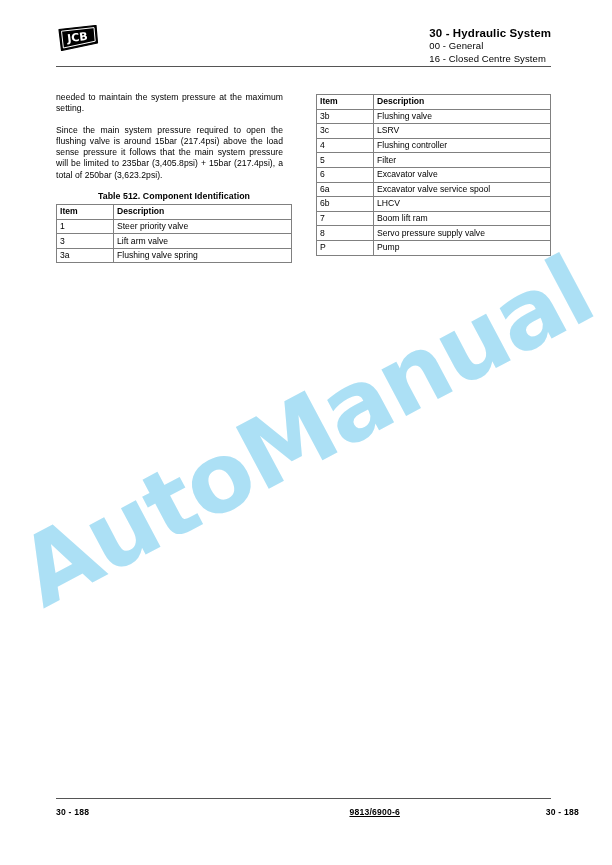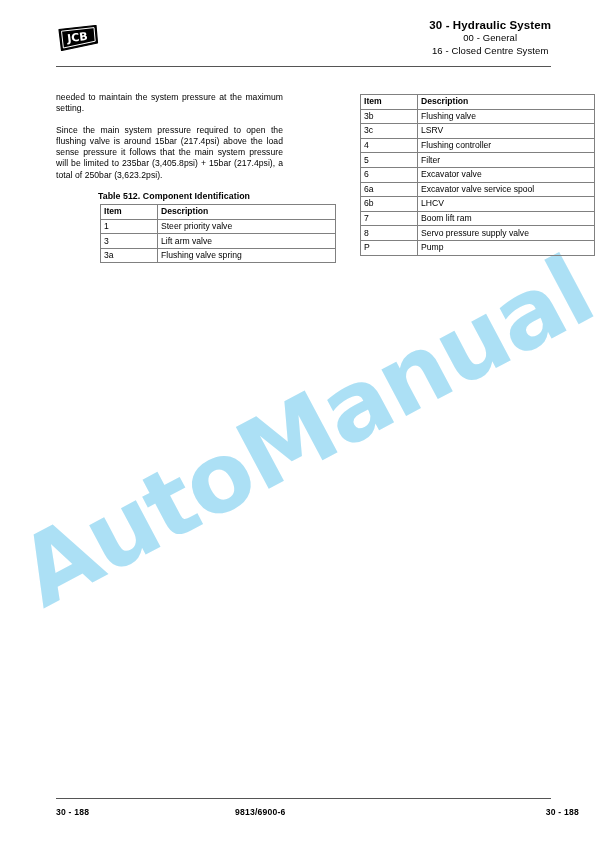--- a/index.html
+++ b/index.html
@@ -60,22 +60,22 @@
     left: 0;
     top: 11px;
     width: 44px;
     height: 26px;
   }
   .logo svg { display: block; }
 
   .header-titles {
     position: absolute;
     right: 0;
-    top: 4px;
-    text-align: center;
+    top: 12px;
+    text-align: left;
   }
   .header-title {
     font-size: 11.5px;
     font-weight: bold;
     line-height: 14px;
     letter-spacing: 0.1px;
   }
   .header-sub {
     font-size: 9.5px;
     line-height: 12.5px;
@@ -122,21 +122,20 @@
     text-align: center;
     margin: 0 0 3px 0;
     letter-spacing: 0.05px;
   }
 
   table.idtable {
     border-collapse: collapse;
     width: 100%;
     table-layout: fixed;
     font-size: 8.6px;
-    margin-left: 44px;
   }
   table.idtable td, table.idtable th {
     border: 1px solid #808080;
     padding: 1px 4px 1px 3px;
     height: 11.6px;
     line-height: 11px;
     text-align: left;
     vertical-align: middle;
     overflow: hidden;
     white-space: nowrap;
@@ -164,21 +163,21 @@
     height: 16px;
     display: flex;
     align-items: center;
     z-index: 2;
     font-size: 8.6px;
     font-weight: bold;
     letter-spacing: 0.2px;
     gap: 14px;
   }
   .footer-left { flex: 0 0 33.33%; text-align: left; }
-  .footer-center { flex: 0 0 33.33%; text-align: left; }
+  .footer-center { flex: 0 0 33.33%; text-align: right; text-decoration: underline; }
   .footer-right { flex: 0 0 33.33%; text-align: right; }
 </style>
 </head>
 <body>
 
 <div class="page">
 
   <div class="watermark">
     <span>AutoManual</span>
   </div>

